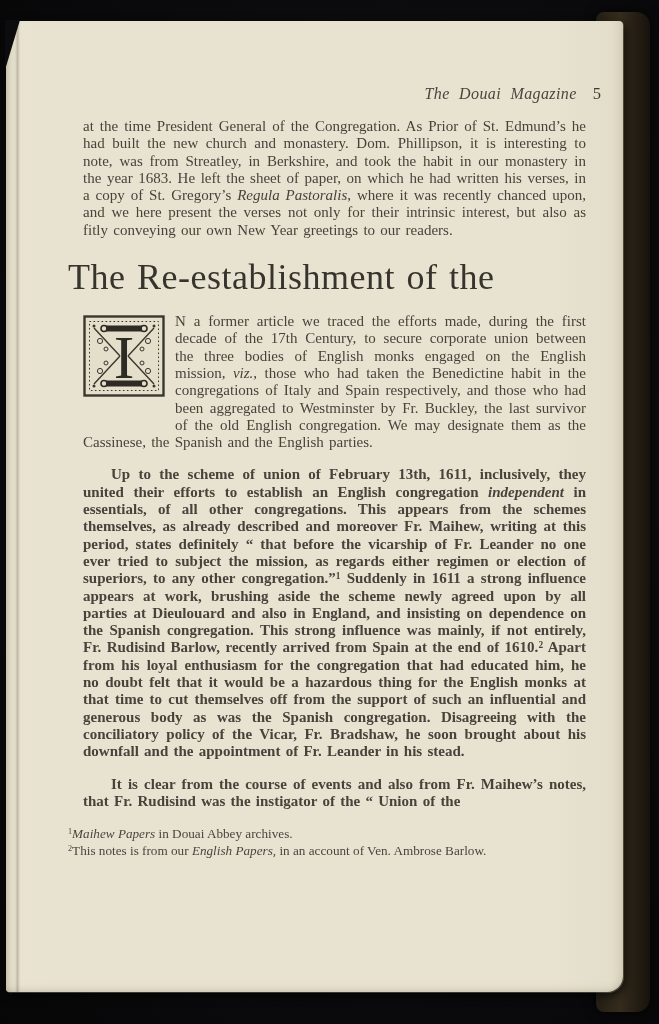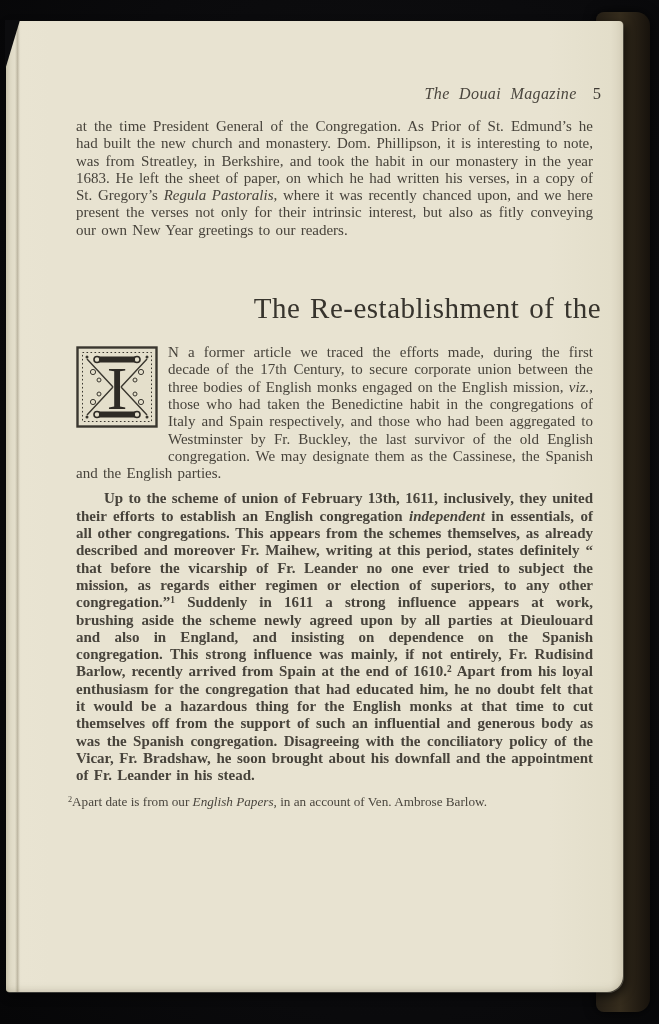--- a/index.html
+++ b/index.html
@@ -59,36 +59,36 @@
   .running-head .pgnum {
     font-style: normal;
     margin-left: 16px;
     font-size: 16.5px;
     letter-spacing: 0;
     word-spacing: 0;
     color: #3e3a33;
   }
 
   .body-para {
-    margin: 8px;
+    margin: 15px;
     font-size: 15px;
     line-height: 17.3px;
     text-align: justify;
     word-spacing: 1.5px;
     color: #47433b;
   }
   .intro-para { margin-top: 15px; }
   .indent { text-indent: 28px; font-weight: bold; }
 
   .article-title {
-    margin: 51px 0 0 0;
+    margin: 20px 0 0 0;
     font-weight: normal;
-    font-size: 29px;
+    font-size: 36px;
     line-height: 37px;
-    text-align: right;
+    text-align: left;
     color: #37342d;
     letter-spacing: .5px;
     word-spacing: 2px;
   }
 
   .article-p1 { margin-top: 17px; }
 
   .dropcap-box {
     float: left;
     width: 92px;
@@ -162,20 +162,22 @@
           <circle cx="61" cy="13.5" r="3" fill="none" stroke="#2e2b25" stroke-width="1.6"></circle>
           <circle cx="21" cy="68.5" r="3" fill="none" stroke="#2e2b25" stroke-width="1.6"></circle>
           <circle cx="61" cy="68.5" r="3" fill="none" stroke="#2e2b25" stroke-width="1.6"></circle>
           <text x="41" y="63" text-anchor="middle" font-size="62" font-family="Liberation Serif, serif" fill="#2e2b25">I</text>
         </svg>
           </span><span><span>N a former article we traced the efforts made, during the first decade of the 17th Century, to secure corporate union between the three bodies of English monks engaged on the English mission, </span><span class="it">viz.</span><span>, those who had taken the Benedictine habit in the congregations of Italy and Spain respectively, and those who had been aggregated to Westminster by Fr. Buckley, the last survivor of the old English congregation.  We may designate them as the Cassinese, the Spanish and the English parties.</span></span>
       </p>
 
       <p class="body-para indent"><span>Up to the scheme of union of February 13th, 1611, inclusively, they united their efforts to establish an English congregation </span><span class="it">independent</span><span> in essentials, of all other congregations.  This appears from the schemes themselves, as already described and moreover Fr. Maihew, writing at this period, states definitely “ that before the vicarship of Fr. Leander no one ever tried to subject the mission, as regards either regimen or election of superiors, to any other congregation.”</span><sup>1</sup><span>  Suddenly in 1611 a strong influence appears at work, brushing aside the scheme newly agreed upon by all parties at Dieulouard and also in England, and insisting on dependence on the Spanish congregation.  This strong influence was mainly, if not entirely, Fr. Rudisind Barlow, recently arrived from Spain at the end of 1610.</span><sup>2</sup><span>  Apart from his loyal enthusiasm for the congregation that had educated him, he no doubt felt that it would be a hazardous thing for the English monks at that time to cut themselves off from the support of such an influential and generous body as was the Spanish congregation.  Disagreeing with the conciliatory policy of the Vicar, Fr. Bradshaw, he soon brought about his downfall and the appointment of Fr. Leander in his stead.</span></p>
 
+      <p class="body-para indent"><span>It is clear from the course of events and also from Fr. Maihew’s notes, that Fr. Rudisind was the instigator of the “ Union of the</span></p>
 
       <div class="footnotes">
-        <p class="footnote"><sup>2</sup><span>Apart date is from our </span><span class="it">English Papers</span><span>, in an account of Ven. Ambrose Barlow.</span></p>
+        <p class="footnote"><sup>1</sup><span class="it">Maihew Papers</span><span> in Douai Abbey archives.</span></p>
+        <p class="footnote"><sup>2</sup><span>This notes is from our </span><span class="it">English Papers</span><span>, in an account of Ven. Ambrose Barlow.</span></p>
       </div>
 
     </div>
   </div>
 </div>
 
 </body></html>

